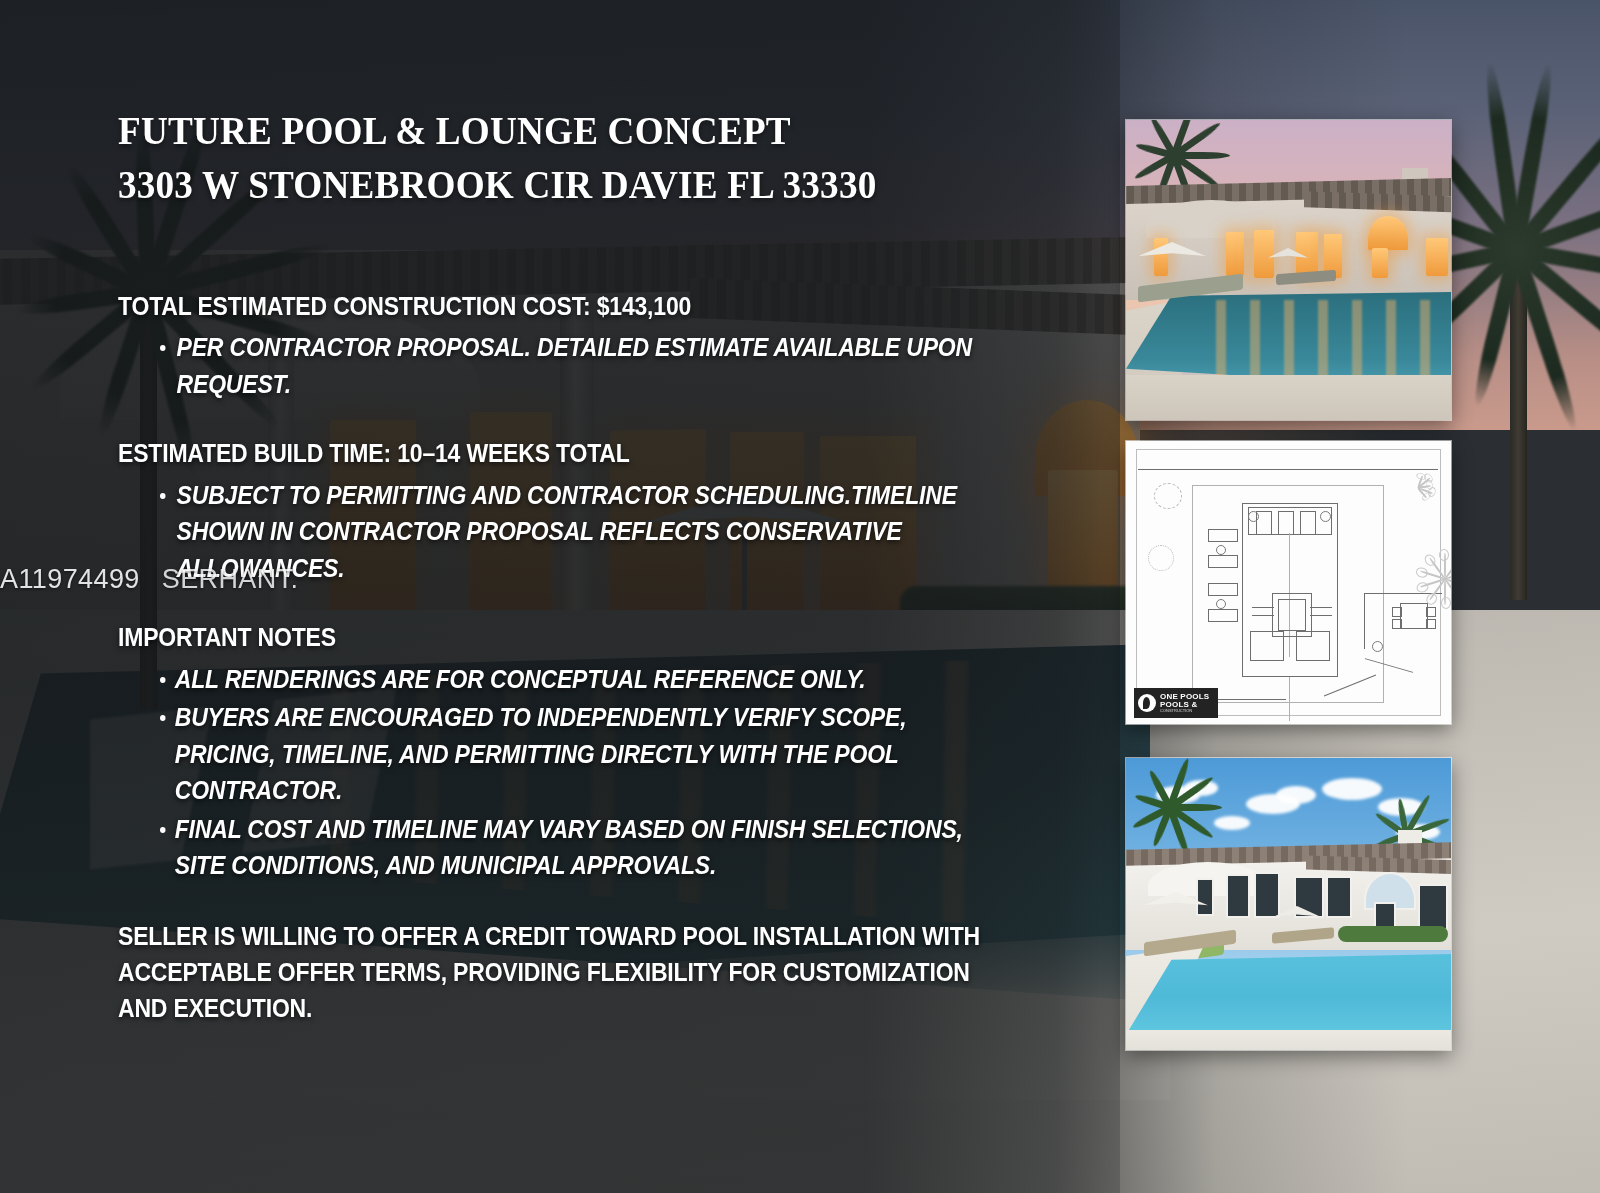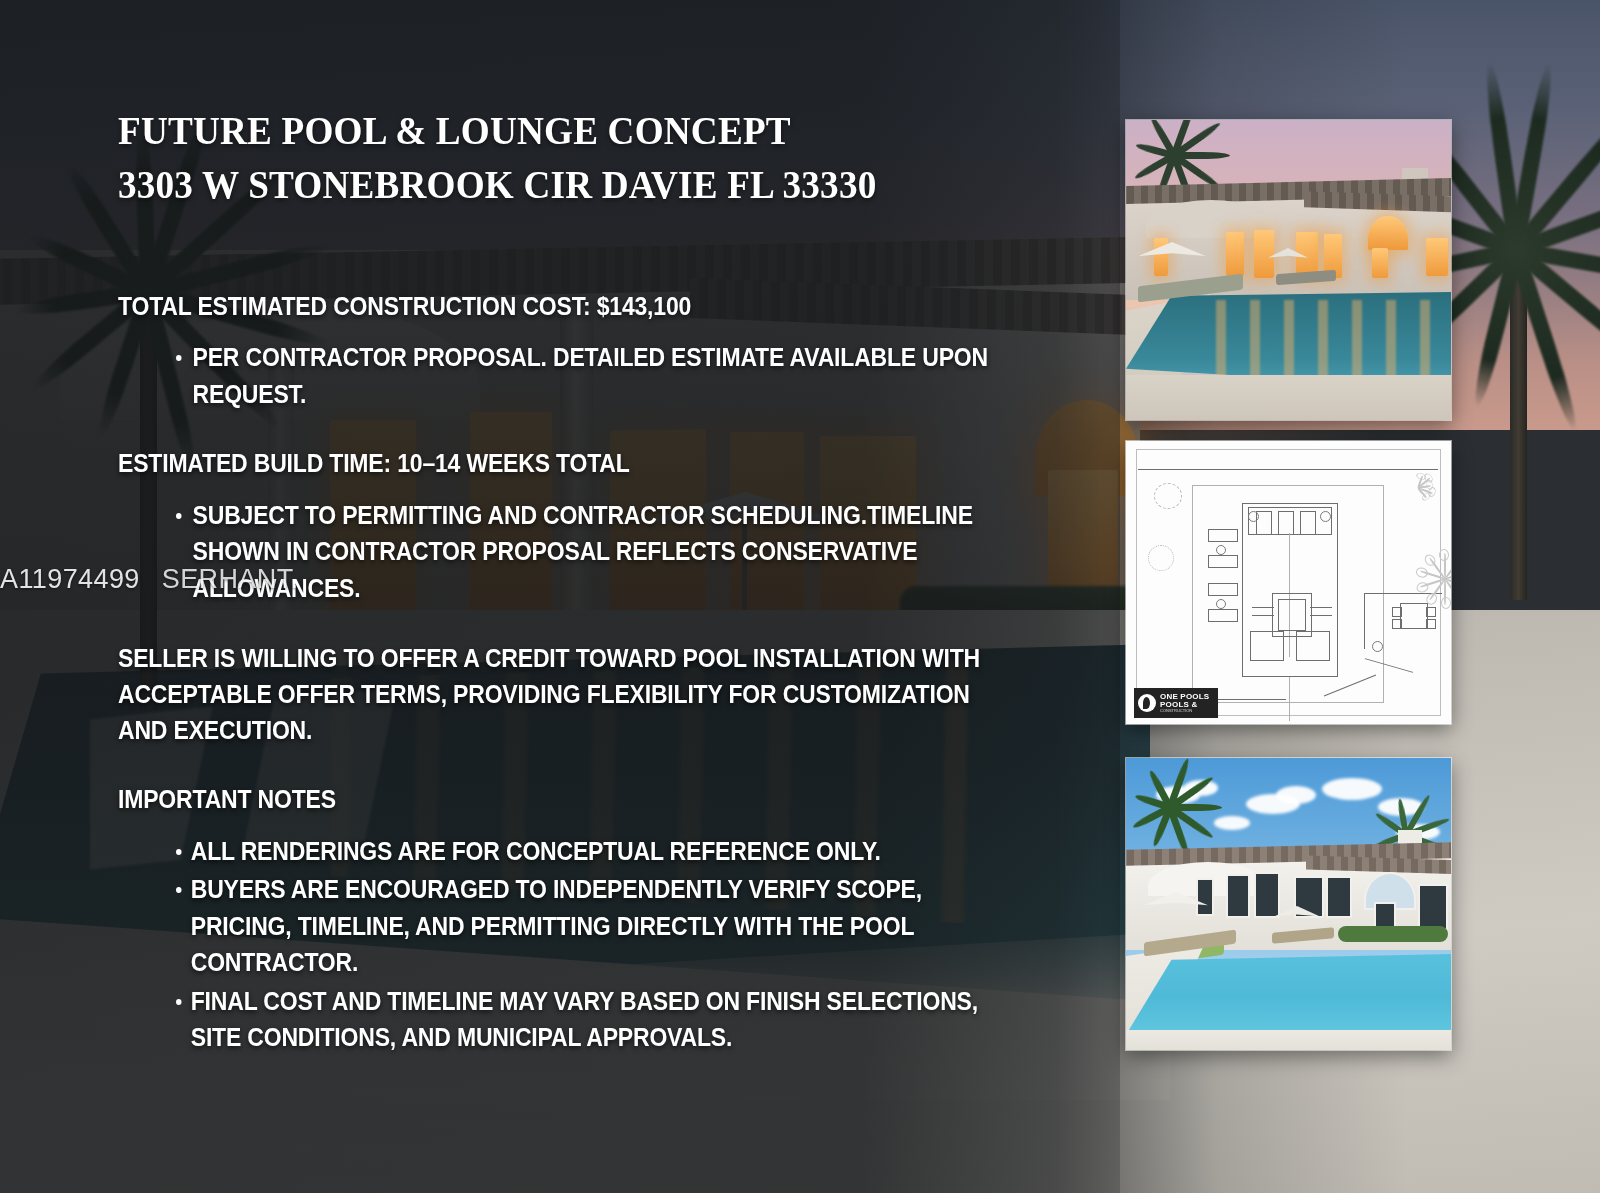--- a/index.html
+++ b/index.html
@@ -170,21 +170,21 @@
     margin:0 0 6px 0;
   }
   .para{
     font-size:25px;font-weight:700;line-height:1.44;
     letter-spacing:-.2px;
     transform:scaleX(.92);transform-origin:left center;
     text-shadow:0 2px 5px rgba(0,0,0,.7);
     margin:0;
   }
   ul.bullets{
-    list-style:none;margin:16px;padding:0 0 0 42px;
+    list-style:none;margin:0;padding:0 0 0 42px;font-style:italic;
   }
   ul.bullets li{
     position:relative;
     font-size:25px;font-weight:700;line-height:1.46;
     letter-spacing:-.2px;
     transform:scaleX(.92);transform-origin:left center;
     text-shadow:0 2px 5px rgba(0,0,0,.7);
     margin:0 0 2px 0;
     padding-left:18px;
   }
@@ -367,30 +367,30 @@
       </div>
 
       <div class="sect">
         <p class="sect-head">ESTIMATED BUILD TIME: 10–14 WEEKS TOTAL</p>
         <ul class="bullets">
           <li>SUBJECT TO PERMITTING AND CONTRACTOR SCHEDULING.TIMELINE SHOWN IN CONTRACTOR PROPOSAL REFLECTS CONSERVATIVE ALLOWANCES.</li>
         </ul>
       </div>
 
       <div class="sect">
-        <p class="para">SELLER IS WILLING TO OFFER A CREDIT TOWARD POOL INSTALLATION WITH ACCEPTABLE OFFER TERMS, PROVIDING FLEXIBILITY FOR CUSTOMIZATION AND EXECUTION.</p>
-      </div>
-
-      <div class="sect">
         <p class="sect-head">IMPORTANT NOTES</p>
         <ul class="bullets tight">
           <li>ALL RENDERINGS ARE FOR CONCEPTUAL REFERENCE ONLY.</li>
           <li>BUYERS ARE ENCOURAGED TO INDEPENDENTLY VERIFY SCOPE, PRICING, TIMELINE, AND PERMITTING DIRECTLY WITH THE POOL CONTRACTOR.</li>
           <li>FINAL COST AND TIMELINE MAY VARY BASED ON FINISH SELECTIONS, SITE CONDITIONS, AND MUNICIPAL APPROVALS.</li>
         </ul>
+      </div>
+
+      <div class="sect">
+        <p class="para">SELLER IS WILLING TO OFFER A CREDIT TOWARD POOL INSTALLATION WITH ACCEPTABLE OFFER TERMS, PROVIDING FLEXIBILITY FOR CUSTOMIZATION AND EXECUTION.</p>
       </div>
 
     </div>
   </div>
 
   <div class="watermark">
     <span class="wm-id">A11974499</span><span class="wm-brand">SERHANT.</span>
   </div>
 
   <div class="thumb thumb-1">

